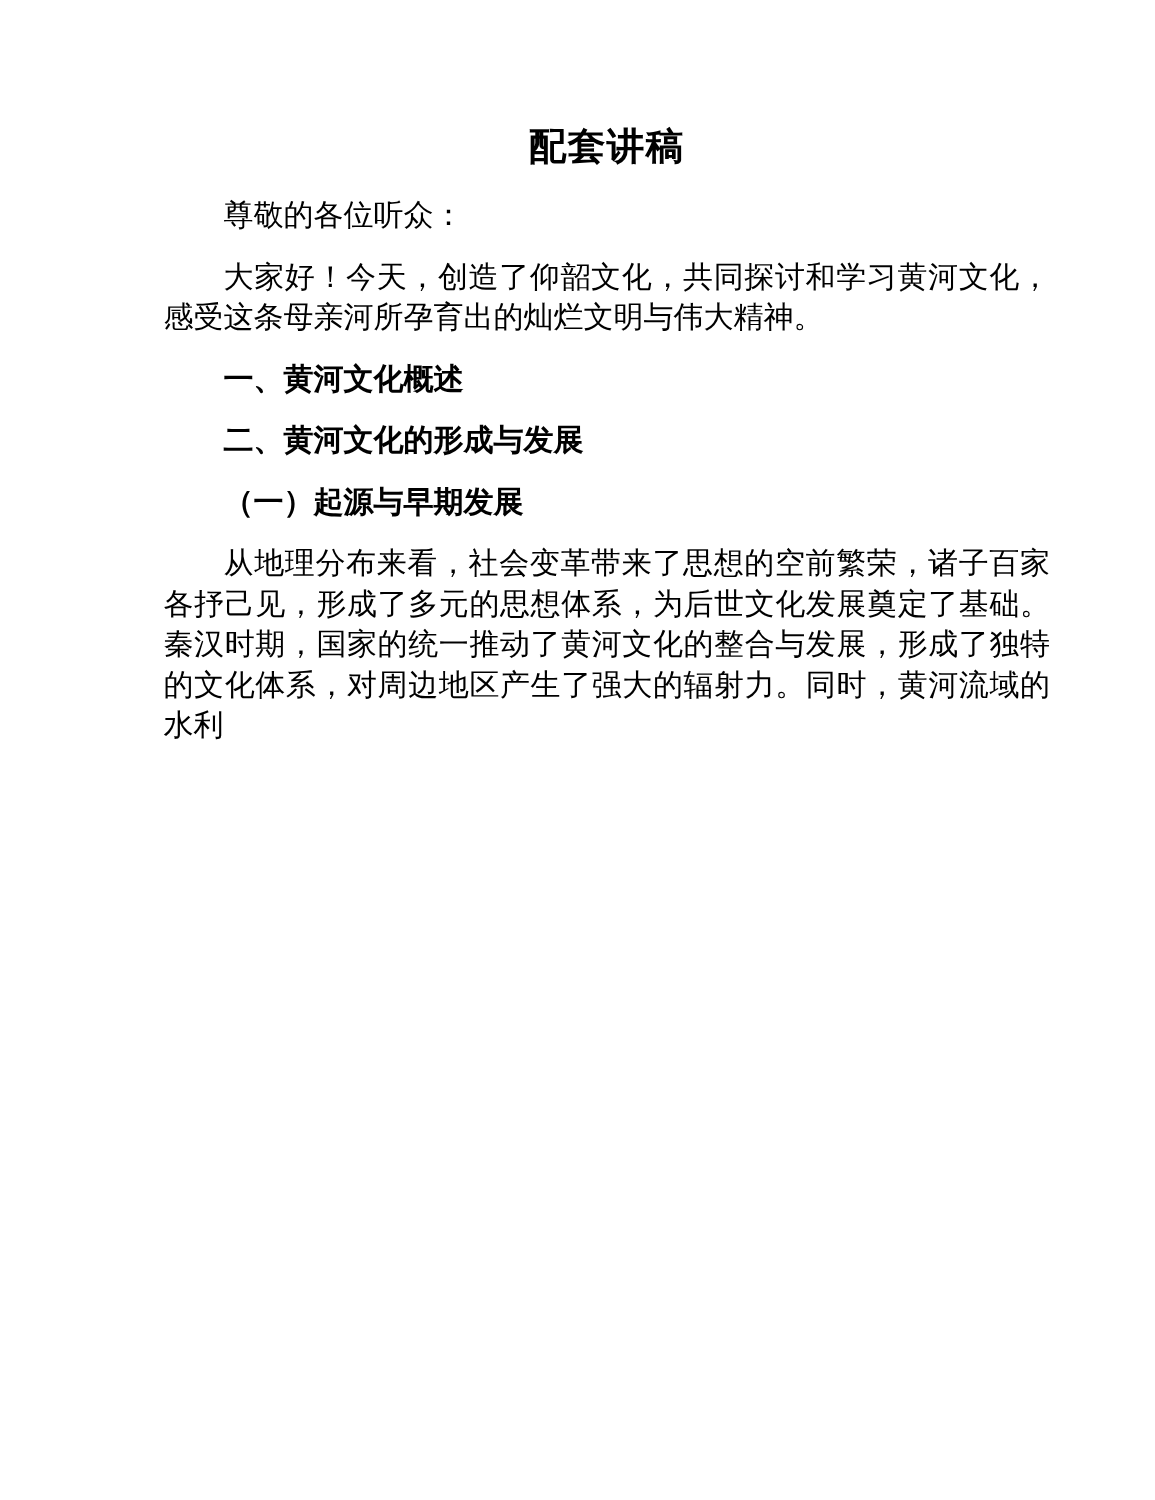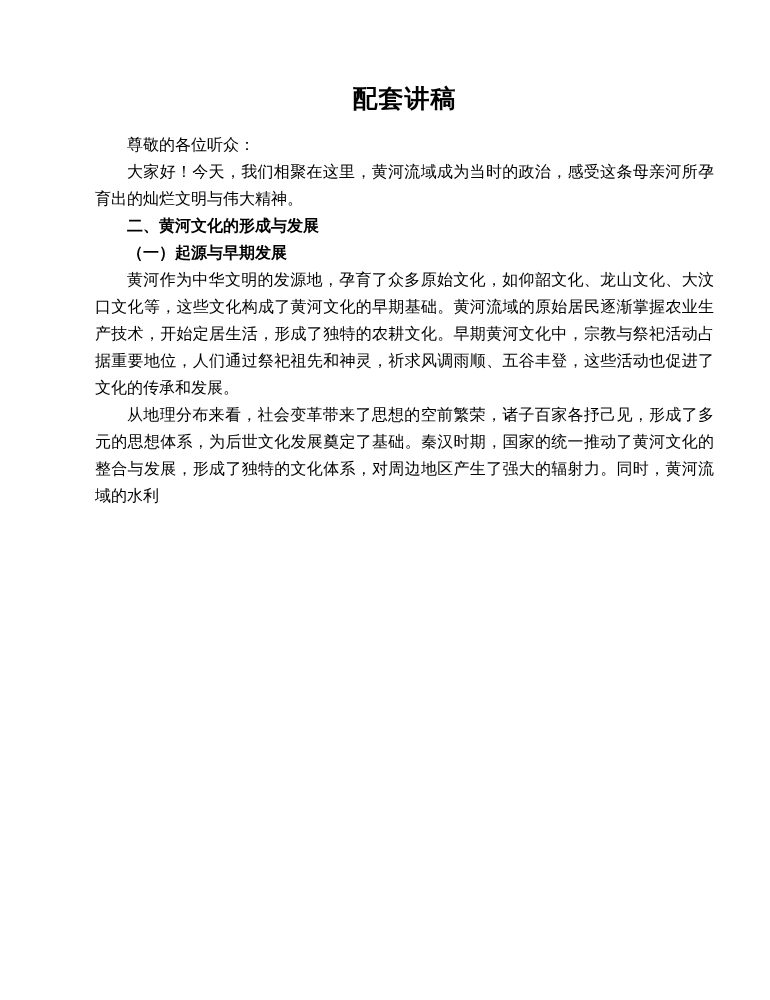--- a/index.html
+++ b/index.html
@@ -23,39 +23,39 @@
   }
   .doc-title {
     margin: 0 0 15px 0;
     font-size: 25px;
     line-height: 34px;
     font-weight: 700;
     text-align: center;
     letter-spacing: 1px;
   }
   .para {
-    margin: 0;
-    font-size: 16px;
+    margin: 14px;
+    font-size: 20px;
     line-height: 27px;
     text-align: justify;
     text-justify: inter-ideograph;
     text-indent: 2em;
     word-break: break-all;
   }
   .heading {
     font-weight: 700;
   }
 </style>
 </head>
 <body>
 
 <div class="page">
   <h1 class="doc-title">配套讲稿</h1>
 
   <div>
     <p class="para">尊敬的各位听众：</p>
-    <p class="para">大家好！今天，我们相聚在这里，黄河流域成为当时的政治，感受这条母亲河所孕育出的灿烂文明与伟大精神。</p>
+    <p class="para">大家好！今天，创造了仰韶文化，共同探讨和学习黄河文化，感受这条母亲河所孕育出的灿烂文明与伟大精神。</p>
+    <p class="para heading">一、黄河文化概述</p>
     <p class="para heading">二、黄河文化的形成与发展</p>
     <p class="para heading">（一）起源与早期发展</p>
-    <p class="para">黄河作为中华文明的发源地，孕育了众多原始文化，如仰韶文化、龙山文化、大汶口文化等，这些文化构成了黄河文化的早期基础。黄河流域的原始居民逐渐掌握农业生产技术，开始定居生活，形成了独特的农耕文化。早期黄河文化中，宗教与祭祀活动占据重要地位，人们通过祭祀祖先和神灵，祈求风调雨顺、五谷丰登，这些活动也促进了文化的传承和发展。</p>
     <p class="para">从地理分布来看，社会变革带来了思想的空前繁荣，诸子百家各抒己见，形成了多元的思想体系，为后世文化发展奠定了基础。秦汉时期，国家的统一推动了黄河文化的整合与发展，形成了独特的文化体系，对周边地区产生了强大的辐射力。同时，黄河流域的水利</p>
   </div>
 </div>
 
 </body></html>

